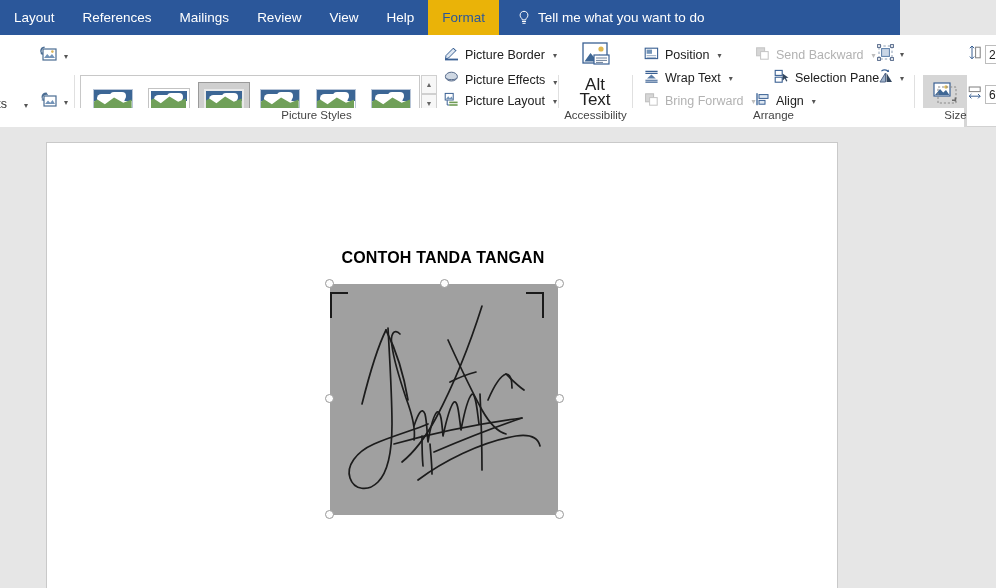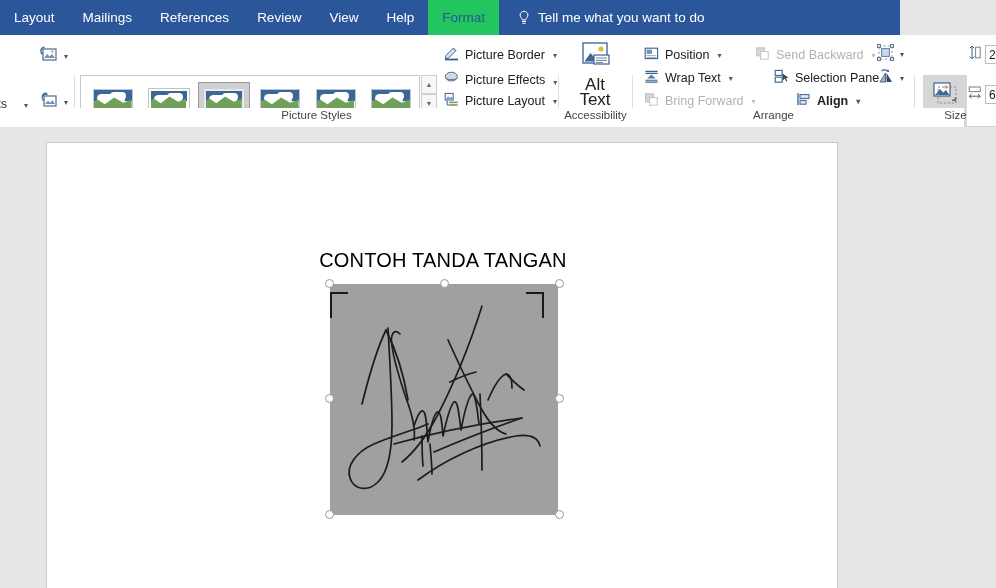--- a/index.html
+++ b/index.html
@@ -22,21 +22,21 @@
   .tab {
     height: 35px;
     padding: 0 14px;
     display: flex; align-items: center;
     font-size: 13.5px;
     color: #ffffff;
     cursor: default;
     white-space: nowrap;
   }
   .tab.active {
-    background: #22c55e;
+    background: #eab308;
     color: #2b579a;
   }
   .tellme {
     display: flex; align-items: center; gap: 7px;
     height: 35px; padding: 0 12px 0 18px;
     font-size: 13.5px; color: #ffffff; font-style: normal;
     white-space: nowrap;
   }
   .bulb { width: 14px; height: 16px; display: block; }
 
@@ -172,21 +172,21 @@
     position: absolute; left: 46px; top: 15px;
     width: 792px; height: 520px;
     background: #ffffff;
     border: 1px solid #c9c9c9;
     box-shadow: 0 0 0 0 rgba(0,0,0,0);
   }
   .doctitle {
     position: absolute; left: 0; top: 106px;
     width: 792px; text-align: center;
     font-family: "Liberation Sans", sans-serif;
-    font-size: 20px; font-weight: normal; color: #000;
+    font-size: 16px; font-weight: bold; color: #000;
     letter-spacing: .2px;
   }
   .sigwrap {
     position: absolute; left: 283px; top: 141px;
     width: 228px; height: 231px;
   }
   .sigimg {
     position: absolute; left: 0; top: 0;
     width: 228px; height: 231px;
     background: #a0a0a0;
@@ -202,22 +202,22 @@
   
   .cropmark { position: absolute; background: #1a1a1a; }
 </style>
 </head>
 <body>
 
 <div id="app">
 
   <div class="tabstrip">
     <div class="tab">Layout</div>
+    <div class="tab">References</div>
     <div class="tab">Mailings</div>
-    <div class="tab">References</div>
     <div class="tab">Review</div>
     <div class="tab">View</div>
     <div class="tab">Help</div>
     <div class="tab active">Format</div>
     <div class="tellme">
       <span class="bulb">
         <svg viewBox="0 0 14 16" width="14" height="16">
           <path d="M7 1.3c-2.2 0-3.9 1.7-3.9 3.8 0 1.5.8 2.5 1.5 3.2.4.4.6.7.6 1.1v.5h3.6v-.5c0-.4.2-.7.6-1.1.7-.7 1.5-1.7 1.5-3.2C10.9 3 9.2 1.3 7 1.3z" fill="none" stroke="#ffffff" stroke-width="1"></path>
           <path d="M5.4 11.5h3.2M5.8 13.3h2.4" stroke="#ffffff" stroke-width="1" fill="none" stroke-linecap="round"></path>
         </svg>
@@ -431,21 +431,21 @@
       <span>
         <svg width="15" height="15" viewBox="0 0 15 15">
           <rect x="1.2" y="1.4" width="7" height="5" fill="#ffffff" stroke="#3a6093" stroke-width="1.1"></rect>
           <rect x="1.2" y="8.2" width="7" height="5" fill="#ffffff" stroke="#3a6093" stroke-width="1.1"></rect>
           <path d="M8.6 4.6v7.2l2.2-2.2 1.4 3 1.2-.7-1.5-2.8 2.6-.4z" fill="#33475f"></path>
         </svg>
       </span>
       <span>Selection Pane</span>
     </div>
 
-    <div class="menuitem" style="left:796px; top:57px;font-weight:bold;">
+    <div class="menuitem" style="left:755px; top:57px;">
       <span>
         <svg width="15" height="15" viewBox="0 0 15 15">
           <rect x="1.2" y="1.2" width="1.6" height="12" fill="#5a7da8"></rect>
           <rect x="4" y="2.6" width="9" height="3.8" fill="#dfe8f2" stroke="#3a6093" stroke-width="1"></rect>
           <rect x="4" y="8.4" width="6" height="3.8" fill="#dfe8f2" stroke="#3a6093" stroke-width="1"></rect>
         </svg>
       </span>
       <span>Align</span>
       <span class="caret">▾</span>
     </div>

